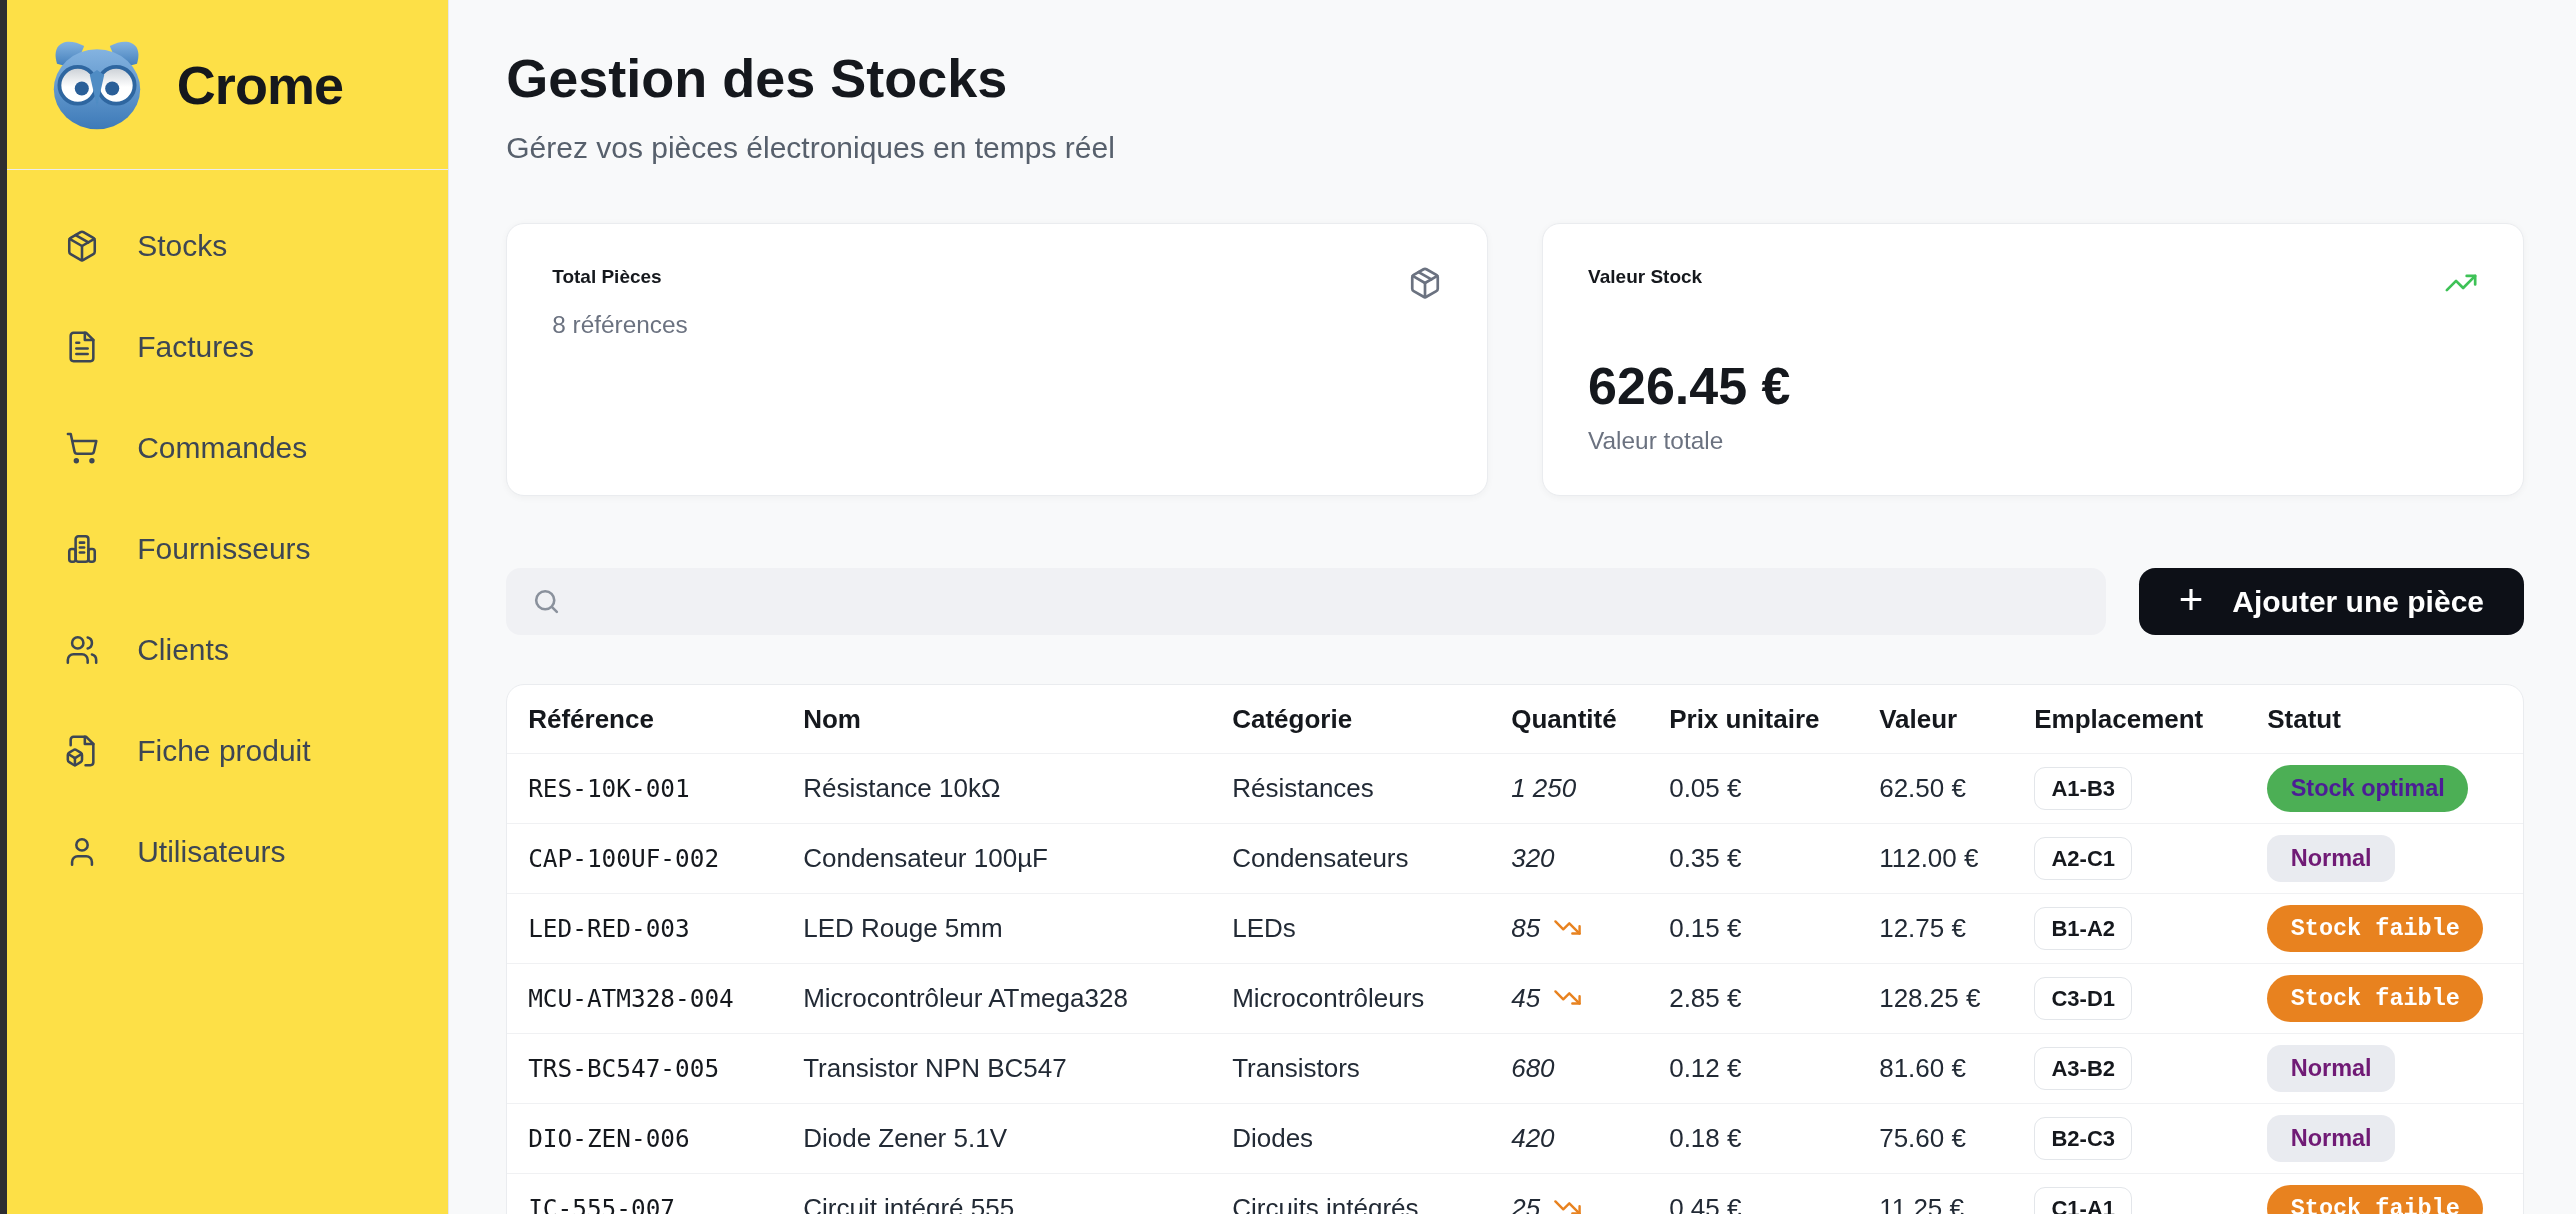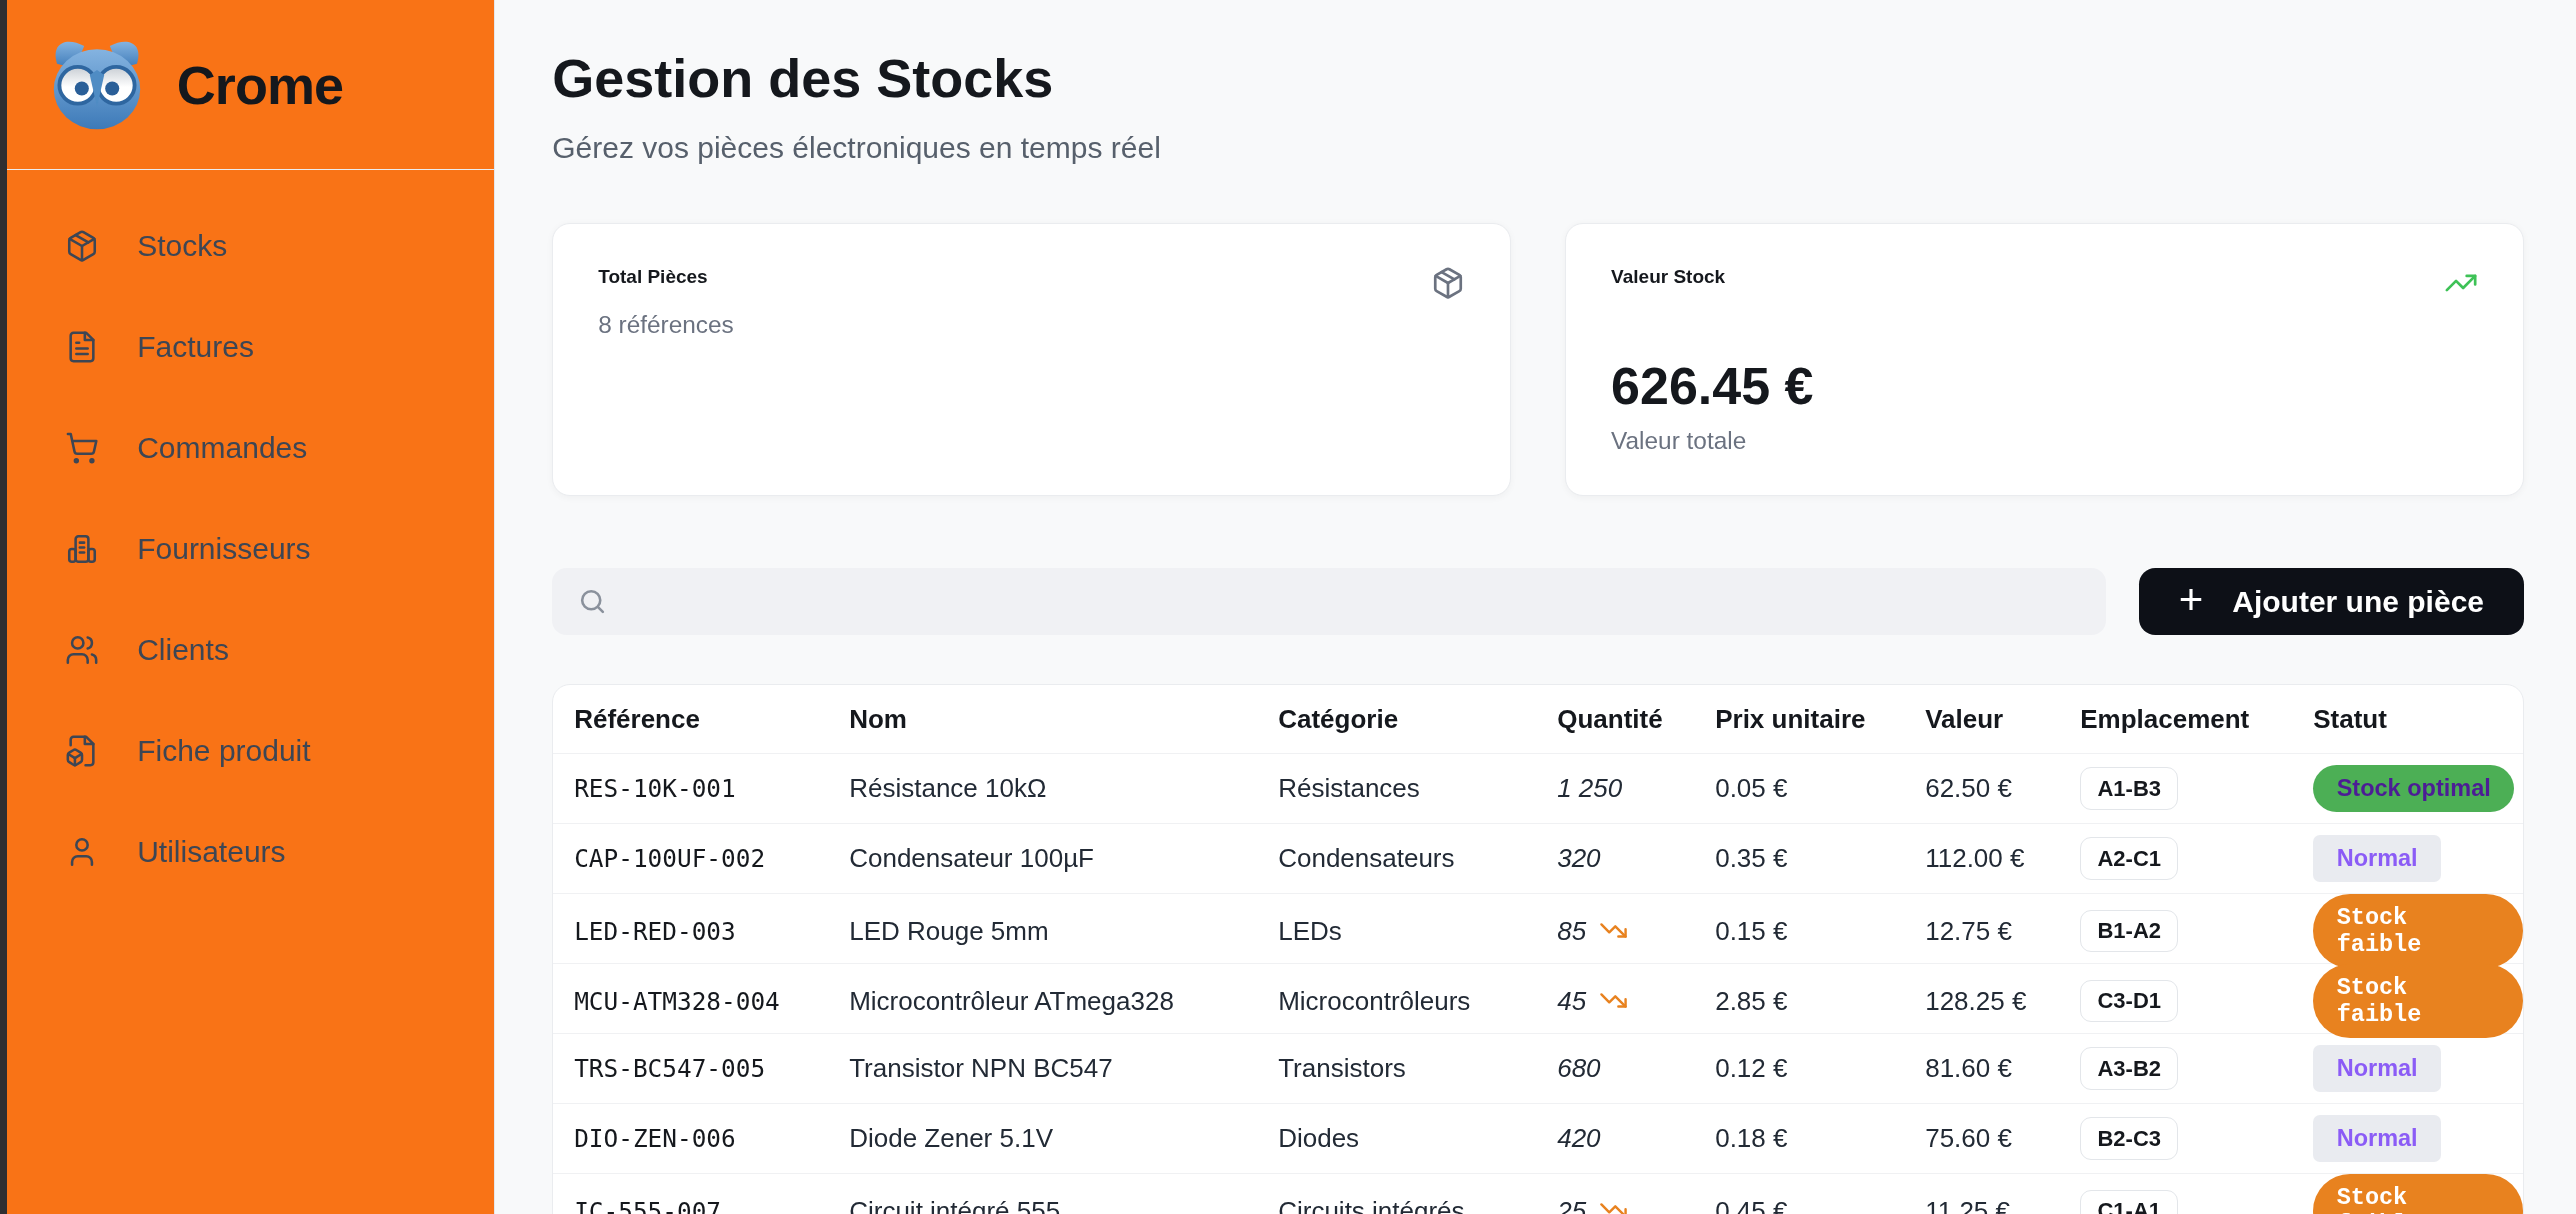--- a/index.html
+++ b/index.html
@@ -6,21 +6,21 @@
   html,body { width: 2576px; height: 1215px; overflow: hidden; }
   body {
     font-family: "Liberation Sans", sans-serif;
     background: #f8f9fa;
     color: #15181d;
   }
   .app { display: flex; width: 100%; height: 100%; }
   .left-edge { width: 7.2px; background: #2e2e31; flex-shrink: 0; }
 
   
-  .sidebar { width: 488px; background: #f97316; border-right: 1.8px solid #e5e7eb; flex-shrink: 0; }
+  .sidebar { width: 442px; background: #fde047; border-right: 1.8px solid #e5e7eb; flex-shrink: 0; }
   .logo-row { height: 170px; display: flex; align-items: center; padding-left: 34px; gap: 23.5px; border-bottom: 1.8px solid #ececee; }
   .logo-svg { width: 112px; height: 107px; }
   .brand-name { font-size: 54px; font-weight: 600; letter-spacing: -0.9px; color: #15181d; }
   .nav { padding-top: 40px; }
   .nav-item { display: flex; align-items: center; gap: 38px; padding-left: 58px; height: 72px; margin-bottom: 29px; color: #3d4654; font-size: 30px; cursor: pointer; }
   .nav-item svg { width: 34px; height: 34px; stroke: #3d4654; fill: none; stroke-width: 1.8; stroke-linecap: round; stroke-linejoin: round; flex-shrink: 0; }
 
   
   .main { flex: 1; padding: 47px 52px 0 57px; min-width: 0; }
   .page-title { font-size: 54px; font-weight: 700; color: #15181d; line-height: 1.15; }
@@ -52,21 +52,21 @@
   .trow { display: grid; grid-template-columns: 275px 429px 279px 158px 210px 155px 233px 1fr; align-items: center; padding-left: 21px; }
   .thead { height: 68px; font-size: 26px; font-weight: 700; color: #15181d; }
   .tr { height: 70px; border-top: 1.8px solid #f0f1f3; font-size: 26px; color: #222a35; }
   .ref { font-family: "DejaVu Sans Mono", monospace; font-size: 24.4px; color: #15181d; }
   .qty { display: flex; align-items: flex-start; gap: 12.7px; font-style: italic; }
   .qty svg { width: 29px; height: 29px; stroke: #e8821f; fill: none; stroke-width: 2; stroke-linecap: round; stroke-linejoin: round; }
   .loc-badge { display: inline-block; padding: 7.2px 16.3px; border: 1.8px solid #e3e6ea; border-radius: 11px; background: #fff; font-size: 22px; font-weight: 700; color: #15181d; }
   .status { display: inline-block; padding: 10px 23.5px; border-radius: 904px; font-size: 23.5px; font-weight: 700; }
   .status.success { background: #4caf55; color: #4c1d95; }
   .status.warning { background: #e8821f; color: #ffffff; font-family: Liberation Mono, monospace; }
-  .status.neutral { background: #e9ebf0; color: #8b5cf6; border-radius: 7px; text-align: right; }
+  .status.neutral { background: #e9ebf0; color: #701a75; border-radius: 14px; text-align: right; }
 </style>
 </head>
 <body>
 
 <div class="app">
   <div class="left-edge"></div>
 
   <aside class="sidebar">
     <div class="logo-row">
       <svg class="logo-svg" viewBox="0 0 70 64">

